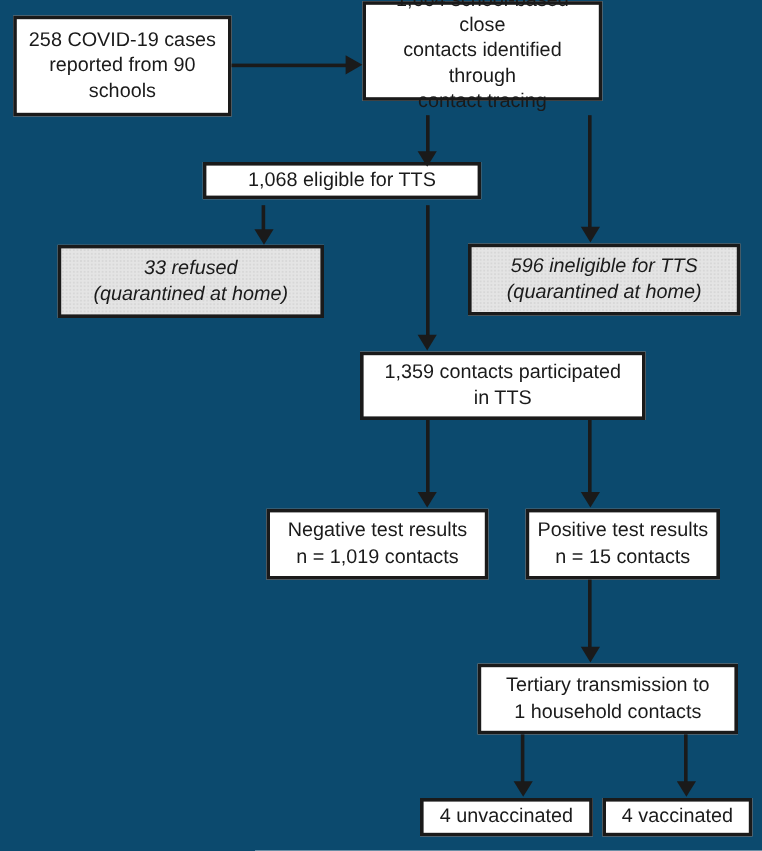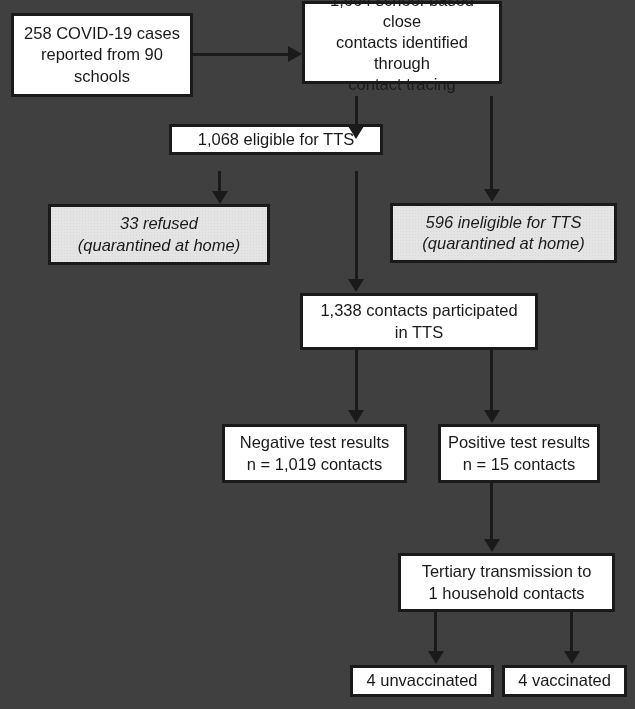--- a/index.html
+++ b/index.html
@@ -7,21 +7,21 @@
     padding: 0;
     background: #ffffff;
     width: 635px;
     height: 709px;
     font-family: "Liberation Sans", sans-serif;
   }
   .canvas {
     position: relative;
     width: 635px;
     height: 709px;
-    background: #404040;
+    background: #0c4a6e;
     overflow: hidden;
   }
   .box {
     position: absolute;
     box-sizing: border-box;
     border: 3px solid #1a1a1a;
     background: #ffffff;
     display: flex;
     align-items: center;
     justify-content: center;
@@ -77,36 +77,36 @@
 reported from 90
 schools</span>
   </div>
 
   <div class="box" style="left:302px; top:1px; width:200px; height:83px">
     <span class="txt">1,664 school-based close
 contacts identified through
 contact tracing</span>
   </div>
 
-  <div class="box" style="left:169px; top:124px; width:214px; height:31px">
+  <div class="box" style="left:169px; top:135px; width:232px; height:31px">
     <span class="txt">1,068 eligible for TTS</span>
   </div>
 
   <div class="box gray" style="left:48px; top:204px; width:222px; height:61px">
     <span class="txt">33 refused
 (quarantined at home)</span>
   </div>
 
   <div class="box gray" style="left:390px; top:203px; width:227px; height:60px">
     <span class="txt">596 ineligible for TTS
 (quarantined at home)</span>
   </div>
 
   <div class="box" style="left:300px; top:293px; width:238px; height:57px">
-    <span class="txt">1,338 contacts participated
+    <span class="txt">1,359 contacts participated
 in TTS</span>
   </div>
 
   <div class="box" style="left:222px; top:424px; width:185px; height:59px">
     <span class="txt">Negative test results
 n = 1,019 contacts</span>
   </div>
 
   <div class="box" style="left:438px; top:424px; width:162px; height:59px">
     <span class="txt">Positive test results

